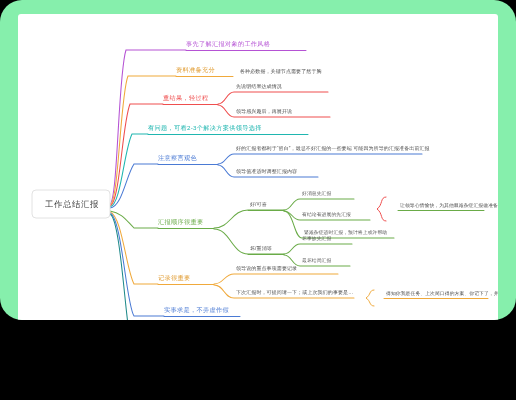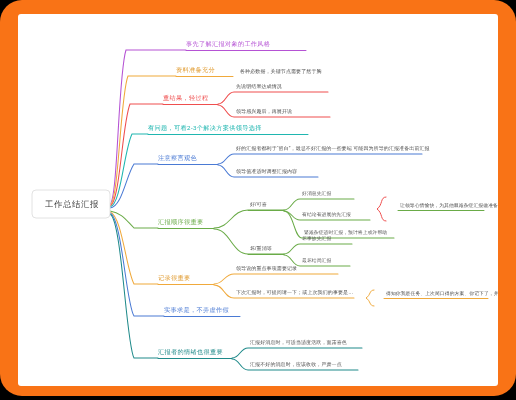--- a/index.html
+++ b/index.html
@@ -3,22 +3,22 @@
 <meta charset="utf-8">
 <style>
   html,body{margin:0;padding:0;}
   body{
     width:516px;height:400px;
     background:#000;
     font-family:"Liberation Sans","DejaVu Sans",sans-serif;
     overflow:hidden;
   }
   #frame{
-    position:absolute;left:0;top:0;width:516px;height:396px;
-    background:#f97316;border-radius:22px;overflow:hidden;
+    position:absolute;left:0;top:0;width:516px;height:320px;
+    background:#86efac;border-radius:22px;overflow:hidden;
   }
   #canvas{
     position:absolute;left:18px;top:14px;
     width:480px;height:372px;
     background:#ffffff;border-radius:3px;overflow:hidden;
   }
   svg#wires{position:absolute;left:0;top:0;width:480px;height:372px;}
   .node{
     position:absolute;white-space:nowrap;
     font-size:5.2px;color:#3d3d3d;line-height:1.1;

